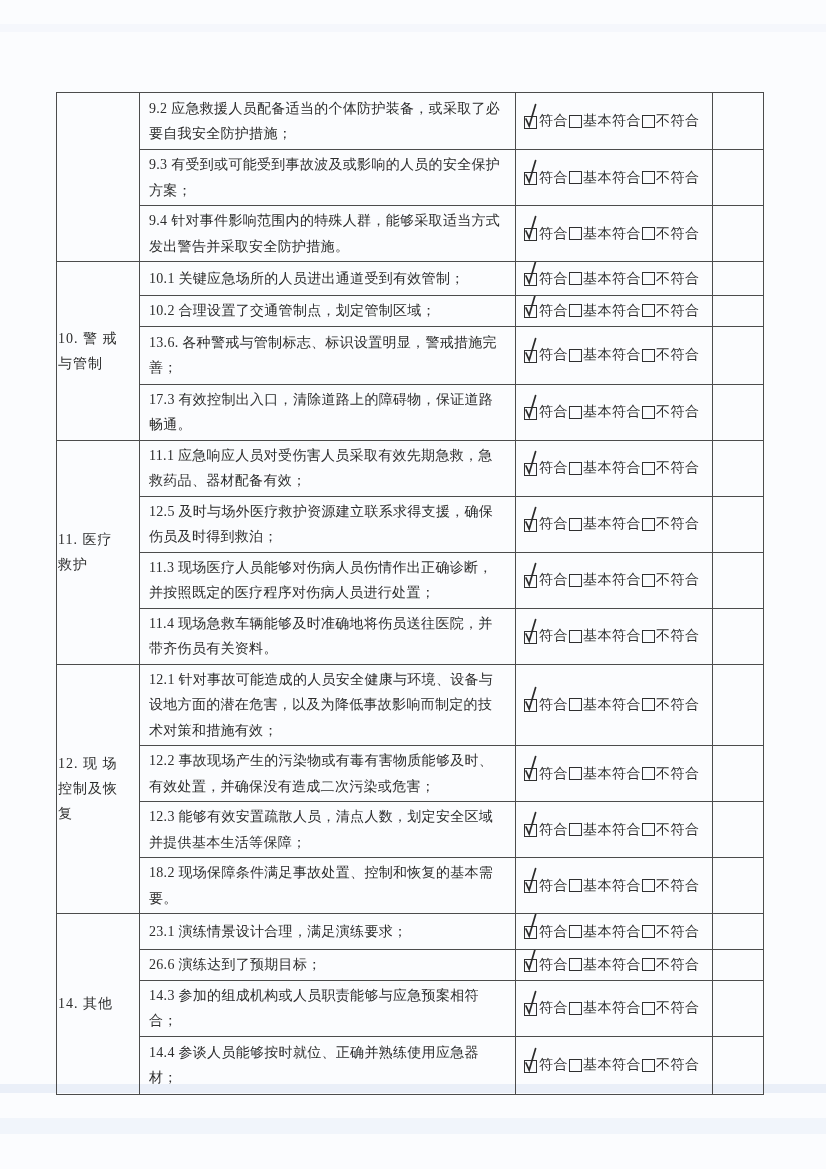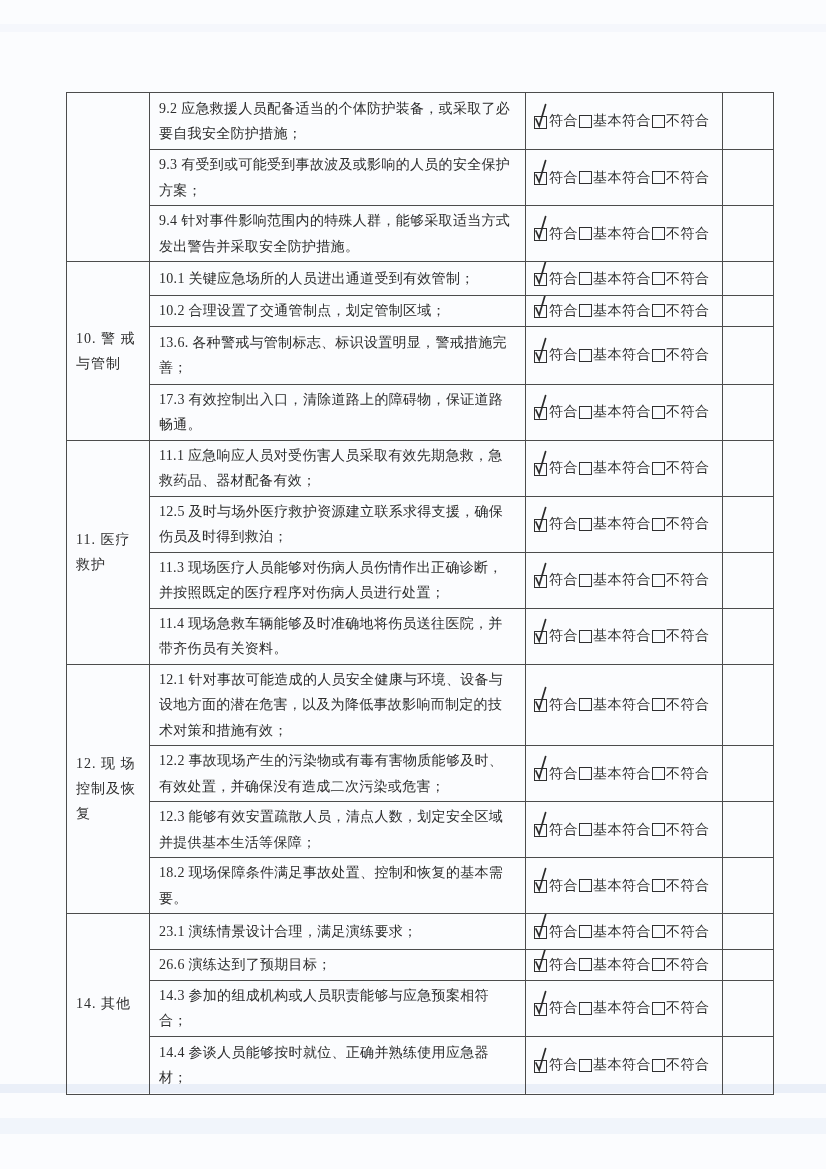--- a/index.html
+++ b/index.html
@@ -11,32 +11,32 @@
     font-family:"Liberation Serif", serif;
     color:#2d2d2d;
   }
   .streak{position:absolute;left:0;width:826px;pointer-events:none;}
   .streak.s1{top:1084px;height:9px;background:rgba(213,224,242,0.45);}
   .streak.s2{top:1118px;height:16px;background:rgba(219,229,245,0.30);}
   .streak.s3{top:24px;height:8px;background:rgba(224,232,246,0.22);}
 
   table.eval{
     position:absolute;
-    left:66px;top:92px;
+    left:56px;top:92px;
     width:707px;
     border-collapse:collapse;
     table-layout:fixed;
   }
   table.eval td{
     border:1.5px solid #4c4c4c;
     vertical-align:middle;
     overflow:hidden;
   }
   td.cat{
-    padding:2px 6px 2px 9px;
+    padding:2px 6px 2px 1px;
     font-size:14px;
     line-height:25px;
     letter-spacing:1px;
     white-space:pre-line;
   }
   td.desc{
     padding:2px 10px 2px 9px;
     font-size:14px;
     line-height:25.5px;
     letter-spacing:0.3px;

